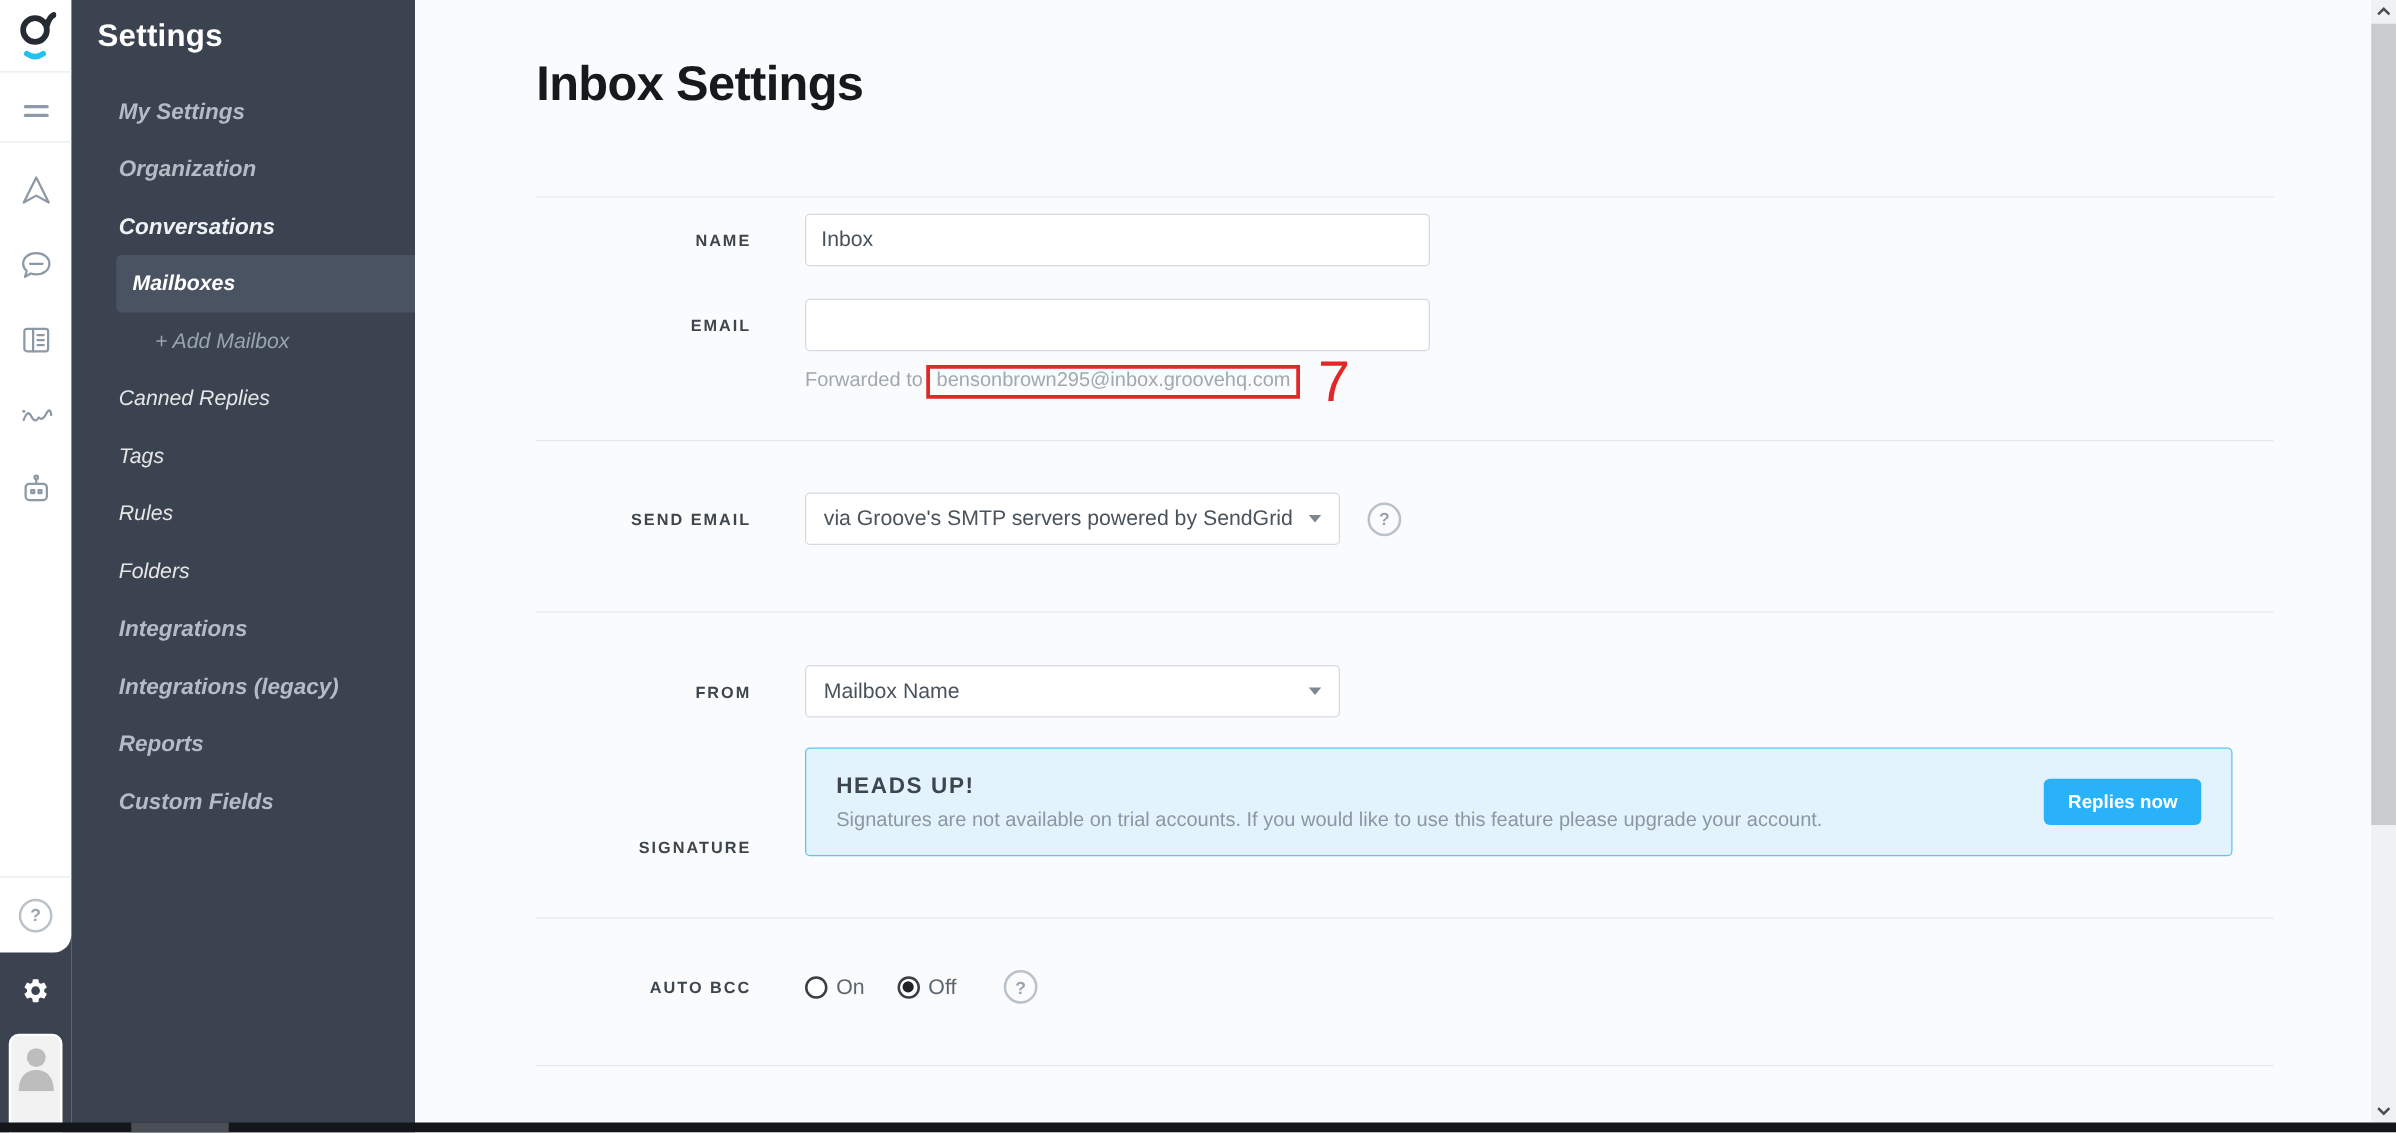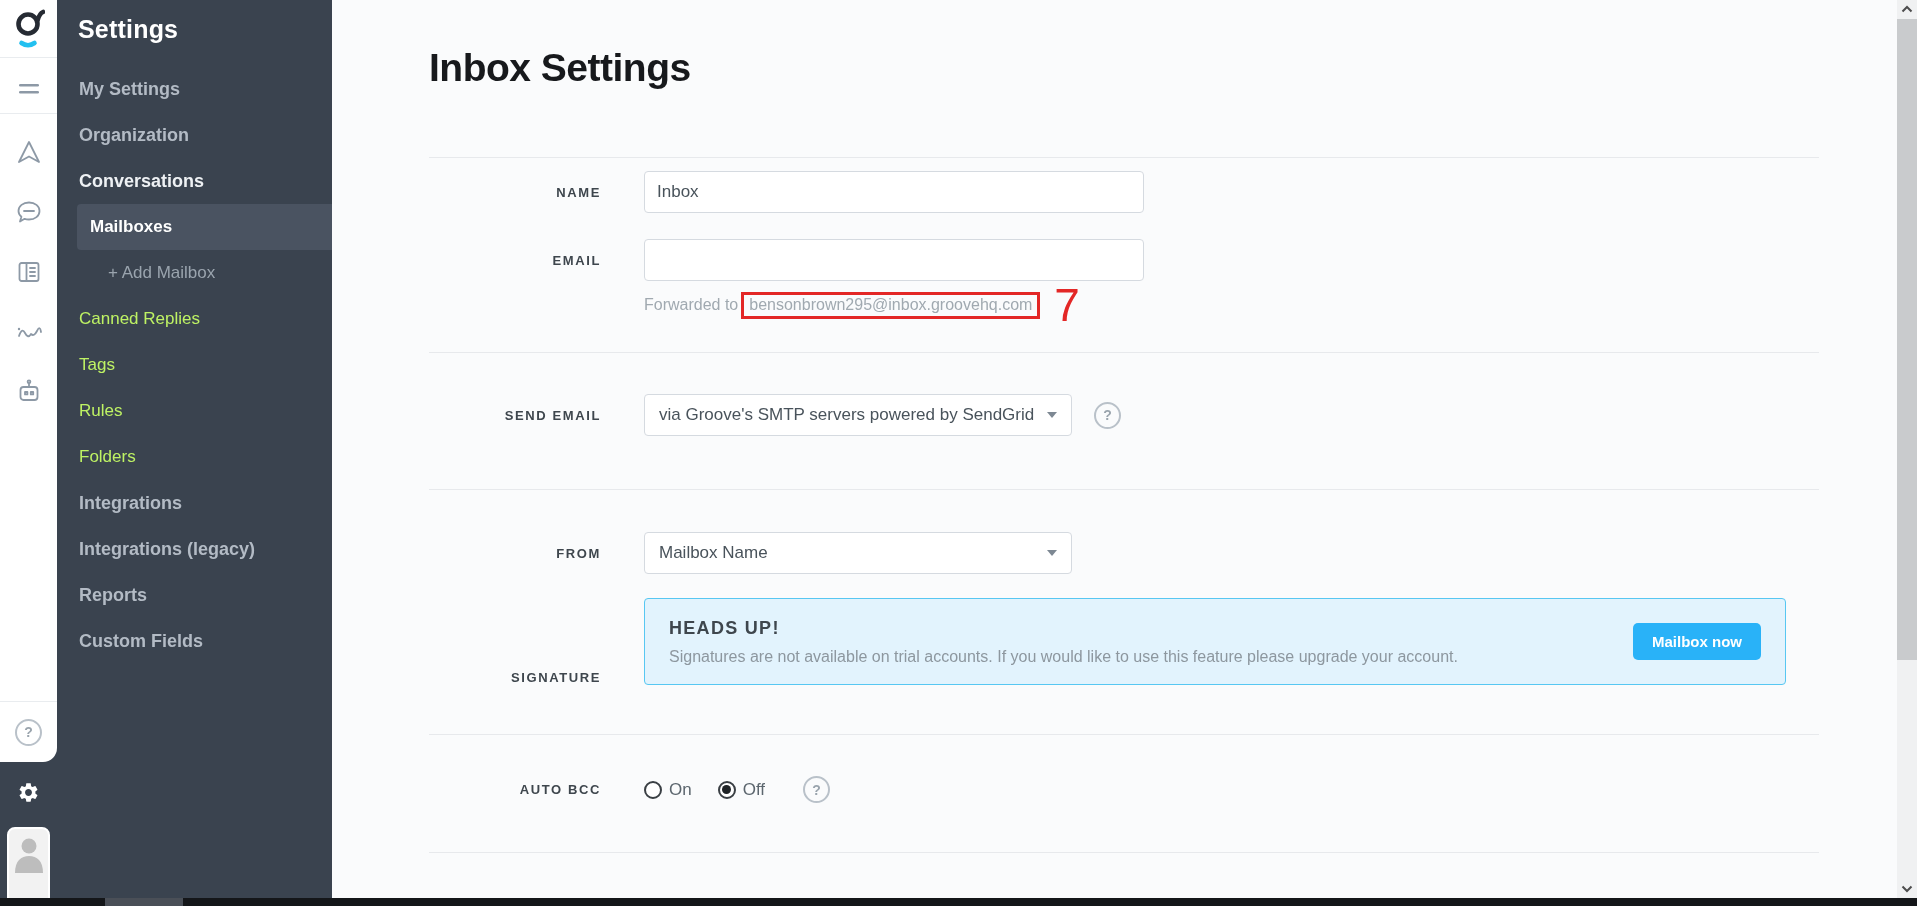--- a/index.html
+++ b/index.html
@@ -15,25 +15,25 @@
   .rail-icon svg { display:block; }
   .stroke-ic { stroke:#8d99a6; fill:none; stroke-width:1.8; stroke-linecap:round; stroke-linejoin:round; }
   .help-circ { width:27px; height:27px; border:2px solid #b9c1c9; border-radius:50%; color:#9aa4ad; font-size:14px; font-weight:700; display:flex; align-items:center; justify-content:center; }
   .gear-wrap svg { fill:#ffffff; }
   .avatar-tile { position:absolute; left:7px; top:827px; width:43px; height:85px; background:#f2f2f2; border-radius:8px; overflow:hidden; border:2px solid #ffffff; }
   .avatar-tile svg { display:block; margin:4px auto 0; }
 
   
   .sidebar { width:275px; flex-shrink:0; background:#3a434f; position:relative; color:#aab2bc; }
   .sidebar-title { position:absolute; top:15px; left:21px; font-size:25px; font-weight:700; color:#ffffff; letter-spacing:0.2px; }
-  .nav { position:absolute; top:66px; left:0; right:0; }
+  .nav { position:absolute; top:66px; left:16px; right:0;font-style:italic; }
   .nav-item { height:46px; display:flex; align-items:center; font-size:18px; cursor:pointer; }
   .nav-item.lv0 { padding-left:22px; font-weight:700; color:#b3bbc5; }
   .nav-item.lv0.section-active { color:#eef1f4; }
-  .nav-item.lv1 { padding-left:22px; font-weight:400; font-size:17px; color:#bef264; }
+  .nav-item.lv1 { padding-left:22px; font-weight:400; font-size:17px; color:#e5e5e5; }
   .nav-item.lv2 { padding-left:51px; font-weight:400; font-size:17px; color:#9aa4ae; }
   .nav-item.selected { background:#4a5361; color:#ffffff; font-weight:700; margin-left:20px; padding-left:13px; border-radius:4px 0 0 4px; }
 
   
   .main { flex:1; padding:0 98px 0 97px; position:relative; background:#fafbfc; }
   .page-title { font-size:39px; font-weight:800; color:#17191c; margin-top:44px; line-height:47px; letter-spacing:-0.5px; }
   .divider { height:1px; background:#e7e9ec; }
   .d1 { margin-top:66px; } .d2 { margin-top:30px; } .d3 { margin-top:53px; }
   .d4 { margin-top:49px; } .d5 { margin-top:49px; }
   .form-row { display:flex; align-items:flex-start; }
@@ -254,21 +254,21 @@
       </div>
     </div>
 
     <div class="form-row r-sig">
       <div class="row-label">SIGNATURE</div>
       <div class="banner">
         <div>
           <div class="banner-title">HEADS UP!</div>
           <div class="banner-text">Signatures are not available on trial accounts. If you would like to use this feature please upgrade your account.</div>
         </div>
-        <button class="upgrade-btn">Mailbox now</button>
+        <button class="upgrade-btn">Replies now</button>
       </div>
     </div>
 
     <div class="divider d4"></div>
 
     <div class="form-row r-bcc">
       <div class="row-label">AUTO BCC</div>
       <div class="radio-group">
         <div class="radio">
           <span class="radio-circle"></span>

